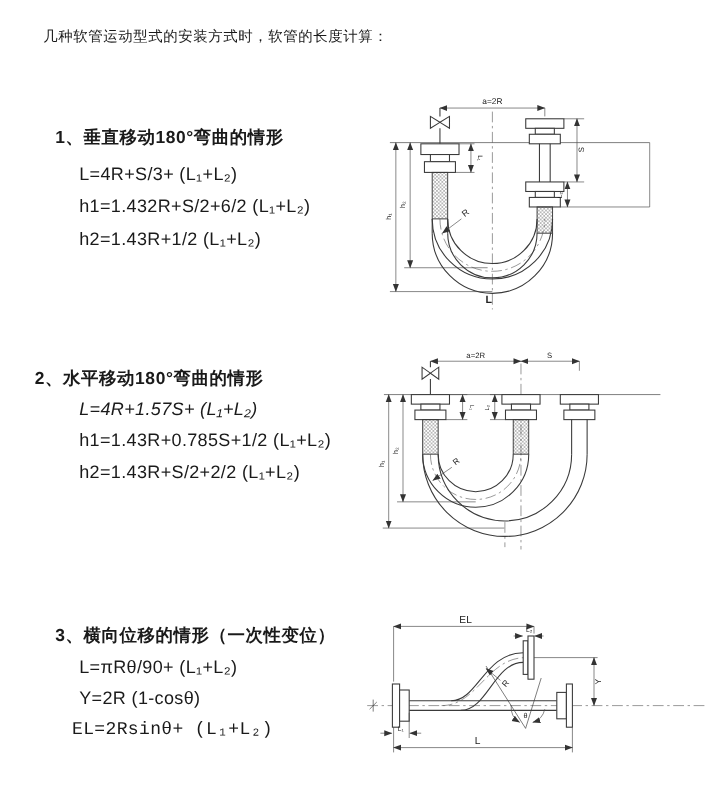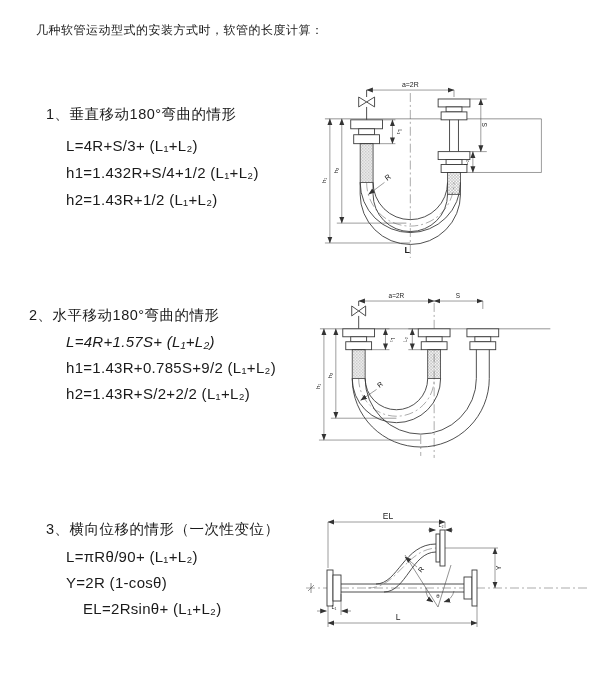--- a/index.html
+++ b/index.html
@@ -2,52 +2,52 @@
 <html><head>
 <meta charset="utf-8">
 <style>
   html,body{margin:0;padding:0;}
   body{
     width:600px;height:675px;background:#ffffff;position:relative;overflow:hidden;
     font-family:"Liberation Sans","DejaVu Sans",sans-serif;color:#1a1a1a;
   }
   .abs{position:absolute;}
   .title{font-size:12px;font-weight:normal;letter-spacing:.5px;}
-  .heading{font-size:14.5px;font-weight:normal;letter-spacing:.5px;}
+  .heading{font-size:14.5px;font-weight:bold;letter-spacing:.5px;}
   .formula{font-size:15px;letter-spacing:.3px;}
   svg{overflow:visible;}
   svg text{font-family:"Liberation Sans","DejaVu Sans",sans-serif;fill:#222;}
   .ln{stroke:#3a3a3a;stroke-width:.9;fill:none;}
   .th{stroke:#3a3a3a;stroke-width:.55;fill:none;}
   .dim{stroke:#4a4a4a;stroke-width:.55;fill:none;}
   .cl{stroke:#555;stroke-width:.5;fill:none;stroke-dasharray:9 3 2 3;}
   .flg{fill:#fff;stroke:#3a3a3a;stroke-width:.9;}
   .braidrect{fill:url(#braid);stroke:#3a3a3a;stroke-width:.8;}
 </style>
 </head>
 <body>
 
 <div>
 
   <div class="abs title" style="left:36px;top:22px;">几种软管运动型式的安装方式时，软管的长度计算：</div>
 
   <div class="abs heading" style="left:46px;top:105px;">1、垂直移动180°弯曲的情形</div>
   <div class="abs formula" style="left:66px;top:137px;">L=4R+S/3+ (L₁+L₂)</div>
-  <div class="abs formula" style="left:66px;top:164px;">h1=1.432R+S/4+1/2 (L₁+L₂)</div>
+  <div class="abs formula" style="left:66px;top:164px;">h1=1.432R+S/2+6/2 (L₁+L₂)</div>
   <div class="abs formula" style="left:66px;top:191px;">h2=1.43R+1/2 (L₁+L₂)</div>
 
   <div class="abs heading" style="left:29px;top:306px;">2、水平移动180°弯曲的情形</div>
   <div class="abs formula" style="left:66px;top:333px;font-style:italic;">L=4R+1.57S+ (L₁+L₂)</div>
-  <div class="abs formula" style="left:66px;top:359px;">h1=1.43R+0.785S+9/2 (L₁+L₂)</div>
+  <div class="abs formula" style="left:66px;top:359px;">h1=1.43R+0.785S+1/2 (L₁+L₂)</div>
   <div class="abs formula" style="left:66px;top:385px;">h2=1.43R+S/2+2/2 (L₁+L₂)</div>
 
   <div class="abs heading" style="left:46px;top:520px;">3、横向位移的情形（一次性变位）</div>
   <div class="abs formula" style="left:66px;top:548px;">L=πRθ/90+ (L₁+L₂)</div>
   <div class="abs formula" style="left:66px;top:574px;">Y=2R (1-cosθ)</div>
-  <div class="abs formula" style="left:83px;top:600px;">EL=2Rsinθ+ (L₁+L₂)</div>
+  <div class="abs formula" style="left:60px;top:600px;font-family:Liberation Mono, monospace;">EL=2Rsinθ+ (L₁+L₂)</div>
 
   <svg class="abs" style="left:312px;top:76px;" width="288" height="186" viewBox="0 0 290 185">
     <defs>
       <marker id="ar" viewBox="0 0 10 10" refX="9" refY="5" markerWidth="7" markerHeight="7" orient="auto-start-reverse" markerUnits="userSpaceOnUse">
         <path d="M0 1.4 L9.5 5 L0 8.6 z" fill="#333"></path>
       </marker>
       <pattern id="braid" width="3" height="3" patternUnits="userSpaceOnUse">
         <path d="M0 3 L3 0 M0 0 L3 3" stroke="#666" stroke-width="0.35"></path>
       </pattern>
     </defs>

